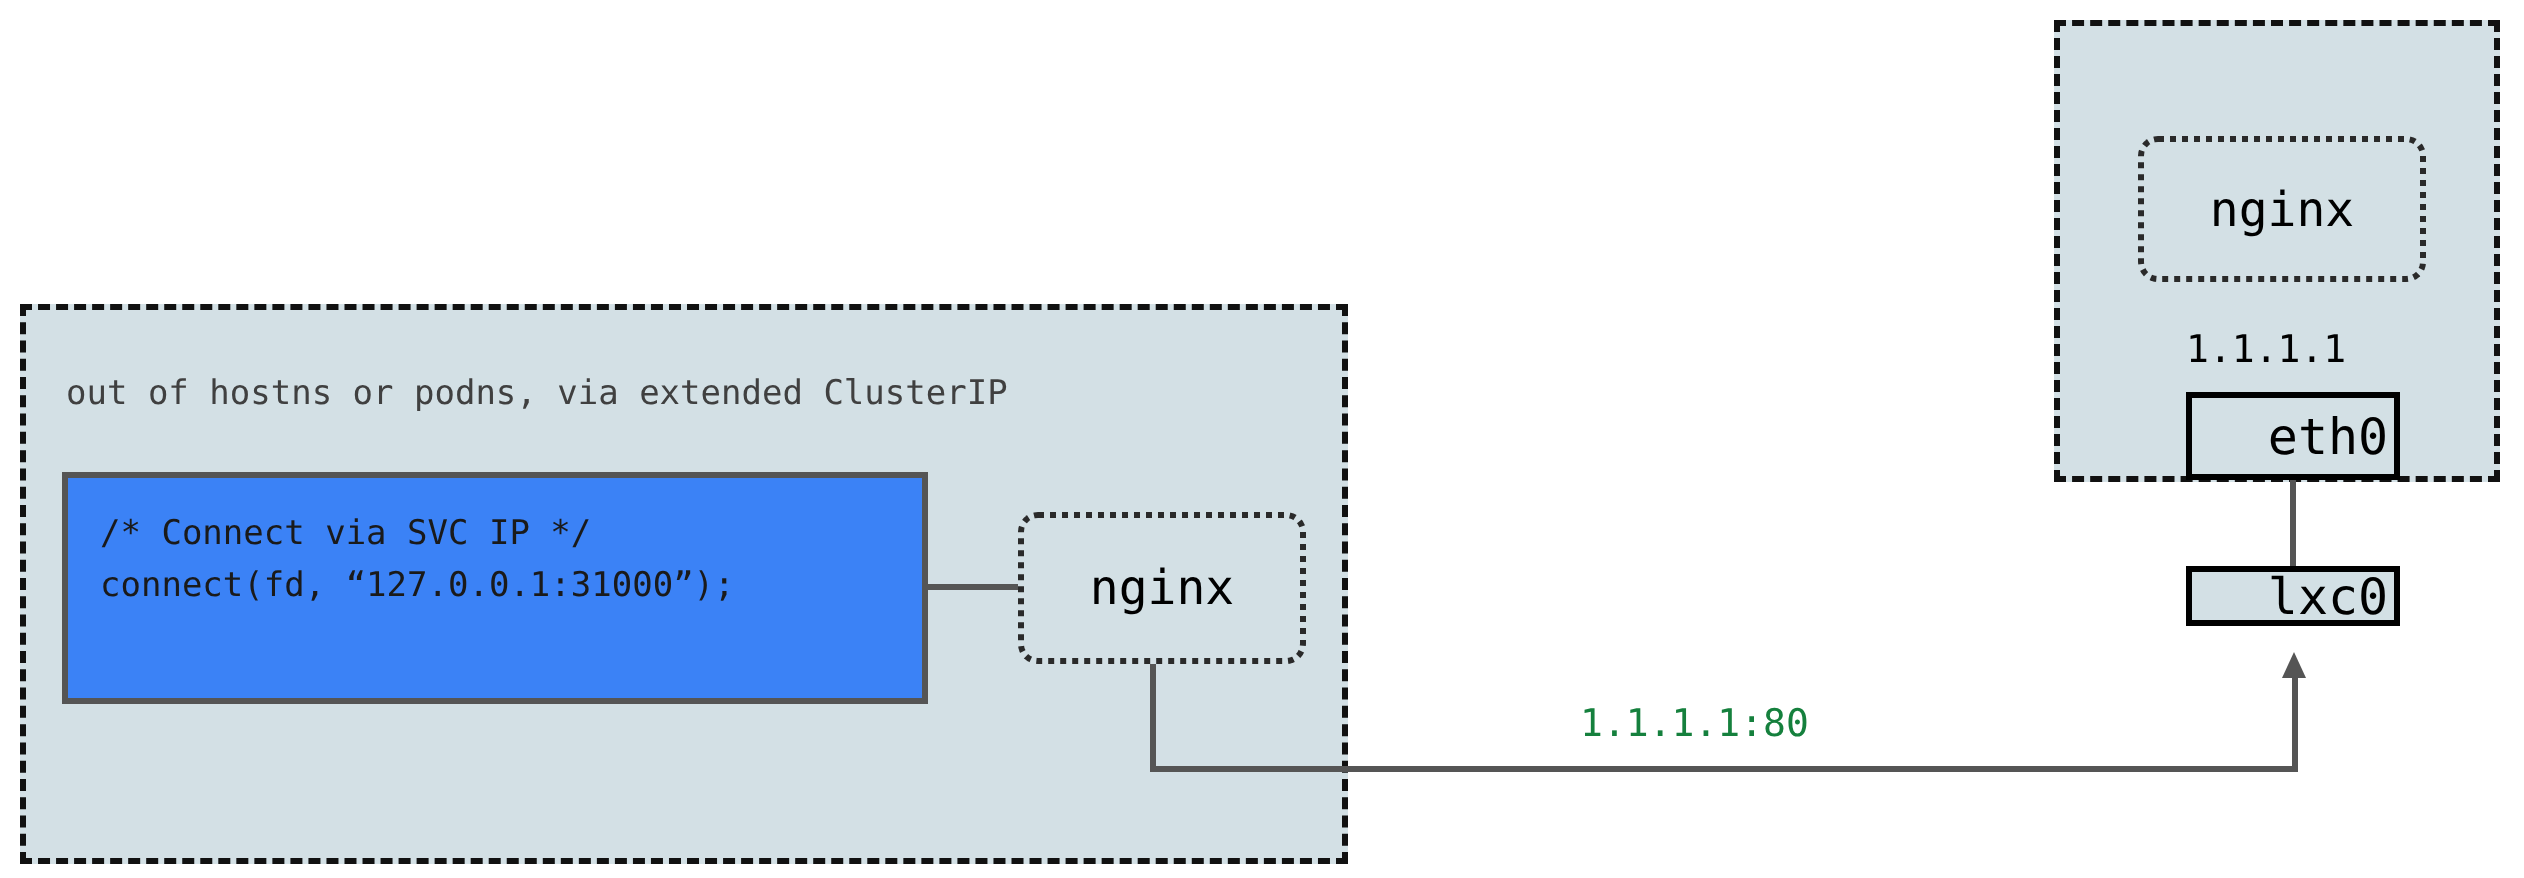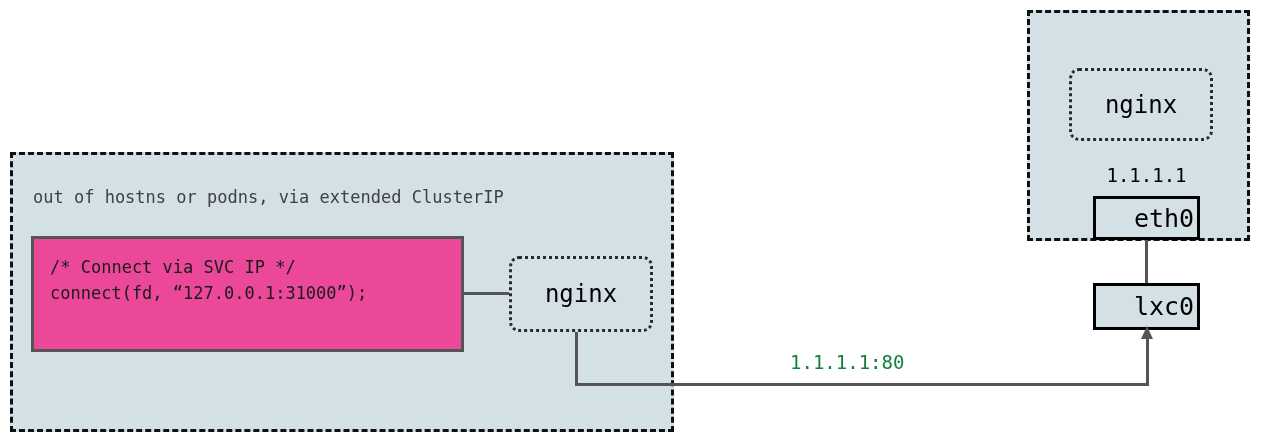--- a/index.html
+++ b/index.html
@@ -51,21 +51,21 @@
     top: 187px;
   }
 
   
   #code-box {
     position: absolute;
     left: 31px;
     top: 236px;
     width: 433px;
     height: 116px;
-    background: #ec4899;
+    background: #3b82f6;
     border: 3px solid #555555;
     box-sizing: border-box;
   }
   #code-text {
     position: absolute;
     left: 16px;
     top: 15px;
     font-size: 17px;
     line-height: 26px;
     white-space: pre;
@@ -114,30 +114,29 @@
   #eth0-box {
     left: 1093px;
     top: 196px;
     width: 107px;
     height: 44px;
   }
   #lxc0-box {
     left: 1093px;
     top: 283px;
     width: 107px;
-    height: 47px;
+    height: 30px;
   }
 
   
   #pod-ip-label {
     position: absolute;
     left: 1093px;
     top: 164px;
     width: 107px;
-    text-align: center;
     font-size: 19px;
     white-space: nowrap;
   }
 
   
   #flow-label {
     position: absolute;
     left: 790px;
     top: 351px;
     font-size: 19px;

